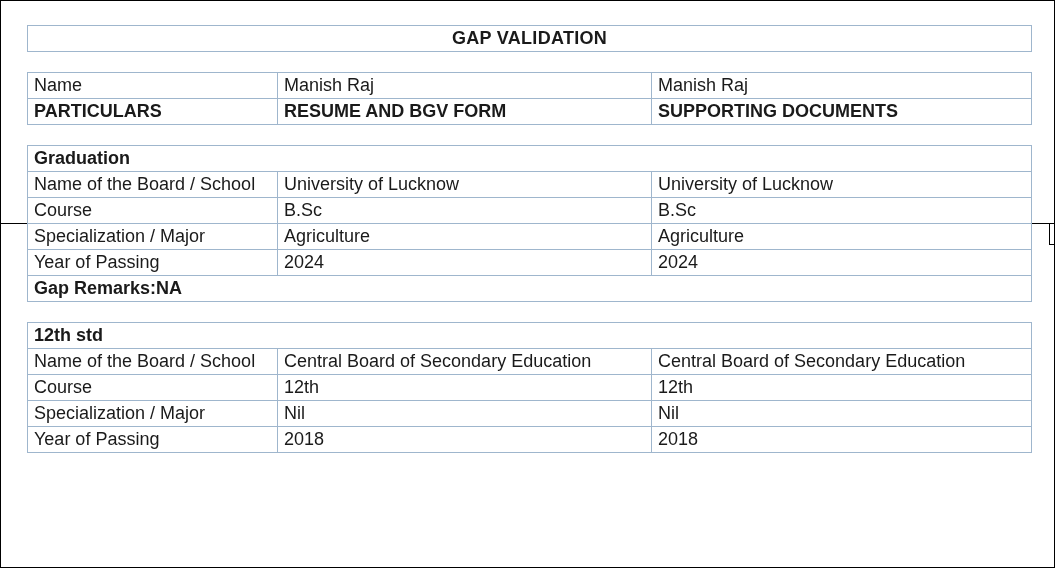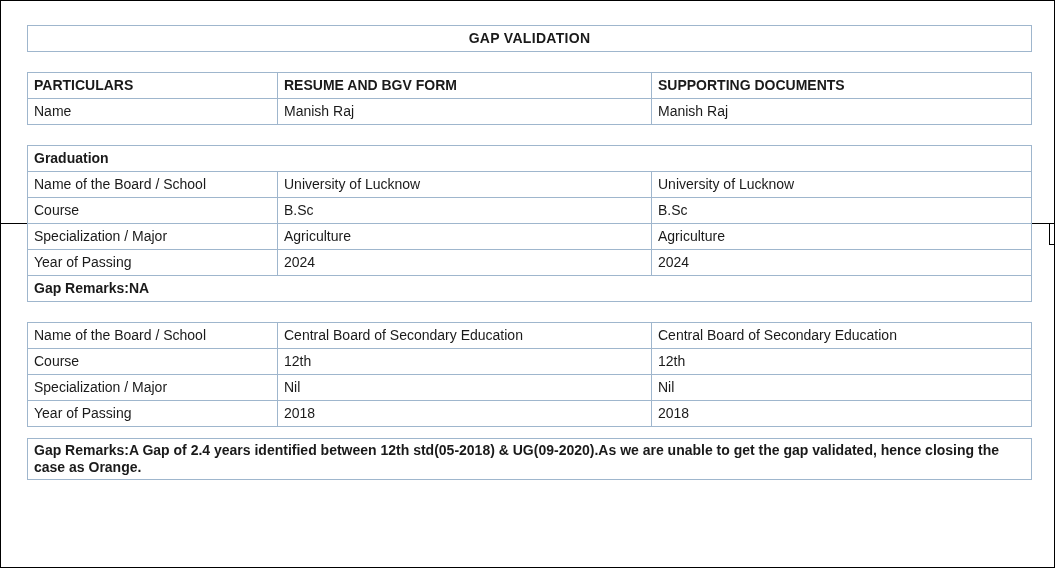--- a/index.html
+++ b/index.html
@@ -33,21 +33,21 @@
     border-collapse: collapse;
     width: 1004px;
     table-layout: fixed;
   }
   table.block td {
     border: 1px solid #9fb6cd;
     padding: 3px 6px;
     vertical-align: middle;
     height: 19px;
     line-height: 17px;
-    font-size: 14px;
+    font-size: 18px;
     background: #ffffff;
   }
   td.hdr {
     background: #dce6f1;
     font-weight: bold;
   }
   td.section {
     background: #dce6f1;
     font-weight: bold;
     margin-top: 13px;
@@ -129,28 +129,28 @@
     <div class="spacer"></div>
 
     <table class="block">
       <colgroup>
         <col style="width:250px">
         <col style="width:374px">
         <col style="width:380px">
       </colgroup>
       <tbody>
         <tr>
+          <td>Name</td>
+          <td>Manish Raj</td>
+          <td>Manish Raj</td>
+        </tr>
+        <tr>
           <td class="hdr">PARTICULARS</td>
           <td class="hdr">RESUME AND BGV FORM</td>
           <td class="hdr">SUPPORTING DOCUMENTS</td>
-        </tr>
-        <tr>
-          <td>Name</td>
-          <td>Manish Raj</td>
-          <td>Manish Raj</td>
         </tr>
       </tbody>
     </table>
 
     <div class="spacer"></div>
 
     <table class="block">
       <colgroup>
         <col style="width:250px">
         <col style="width:374px">
@@ -189,20 +189,23 @@
     <div class="spacer"></div>
 
     <table class="block">
       <colgroup>
         <col style="width:250px">
         <col style="width:374px">
         <col style="width:380px">
       </colgroup>
       <tbody>
         <tr>
+          <td class="section" colspan="3">12th std</td>
+        </tr>
+        <tr>
           <td>Name of the Board / School</td>
           <td>Central Board of Secondary Education</td>
           <td>Central Board of Secondary Education</td>
         </tr>
         <tr>
           <td>Course</td>
           <td>12th</td>
           <td>12th</td>
         </tr>
         <tr>
@@ -213,25 +216,15 @@
         <tr>
           <td>Year of Passing</td>
           <td>2018</td>
           <td>2018</td>
         </tr>
       </tbody>
     </table>
 
     <div class="spacer-sm"></div>
 
-    <table class="block">
-      <colgroup>
-          <col style="width:1004px">
-        </colgroup>
-      <tbody>
-        <tr>
-          <td class="remarks-long">Gap Remarks:A Gap of 2.4 years identified between 12th std(05-2018) &amp; UG(09-2020).As we are unable to get the gap validated, hence closing the case as Orange.</td>
-        </tr>
-      </tbody>
-    </table>
 
   </div>
 </div>
 
 </body></html>

